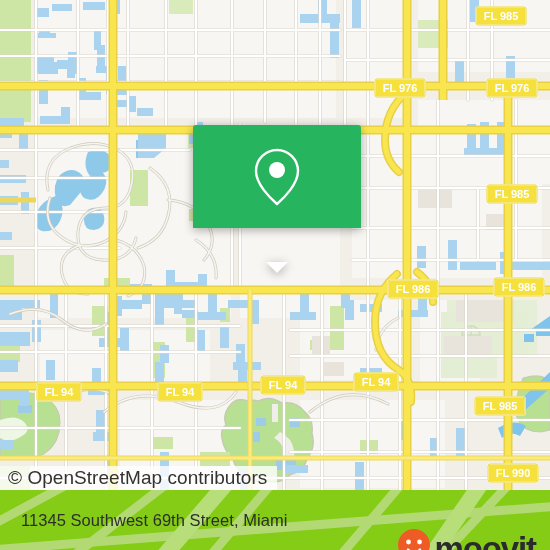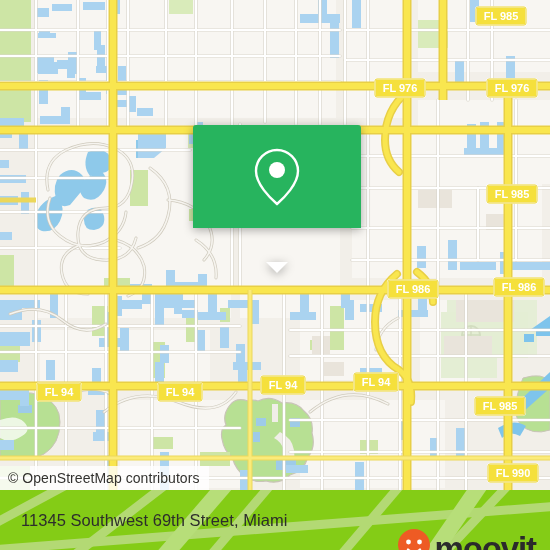--- a/index.html
+++ b/index.html
@@ -73,21 +73,21 @@
   
   #attribution {
     position: absolute;
     left: 0;
     top: 466px;
     height: 24px;
     display: flex;
     align-items: center;
     padding: 0 10px 0 8px;
     background: rgba(255,255,255,0.80);
-    font-size: 14px;
+    font-size: 19px;
     color: #33322f;
     letter-spacing: .05px;
     z-index: 50;
     white-space: nowrap;
   }
 
   
   #footer {
     position: absolute;
     left: 0; top: 490px;

